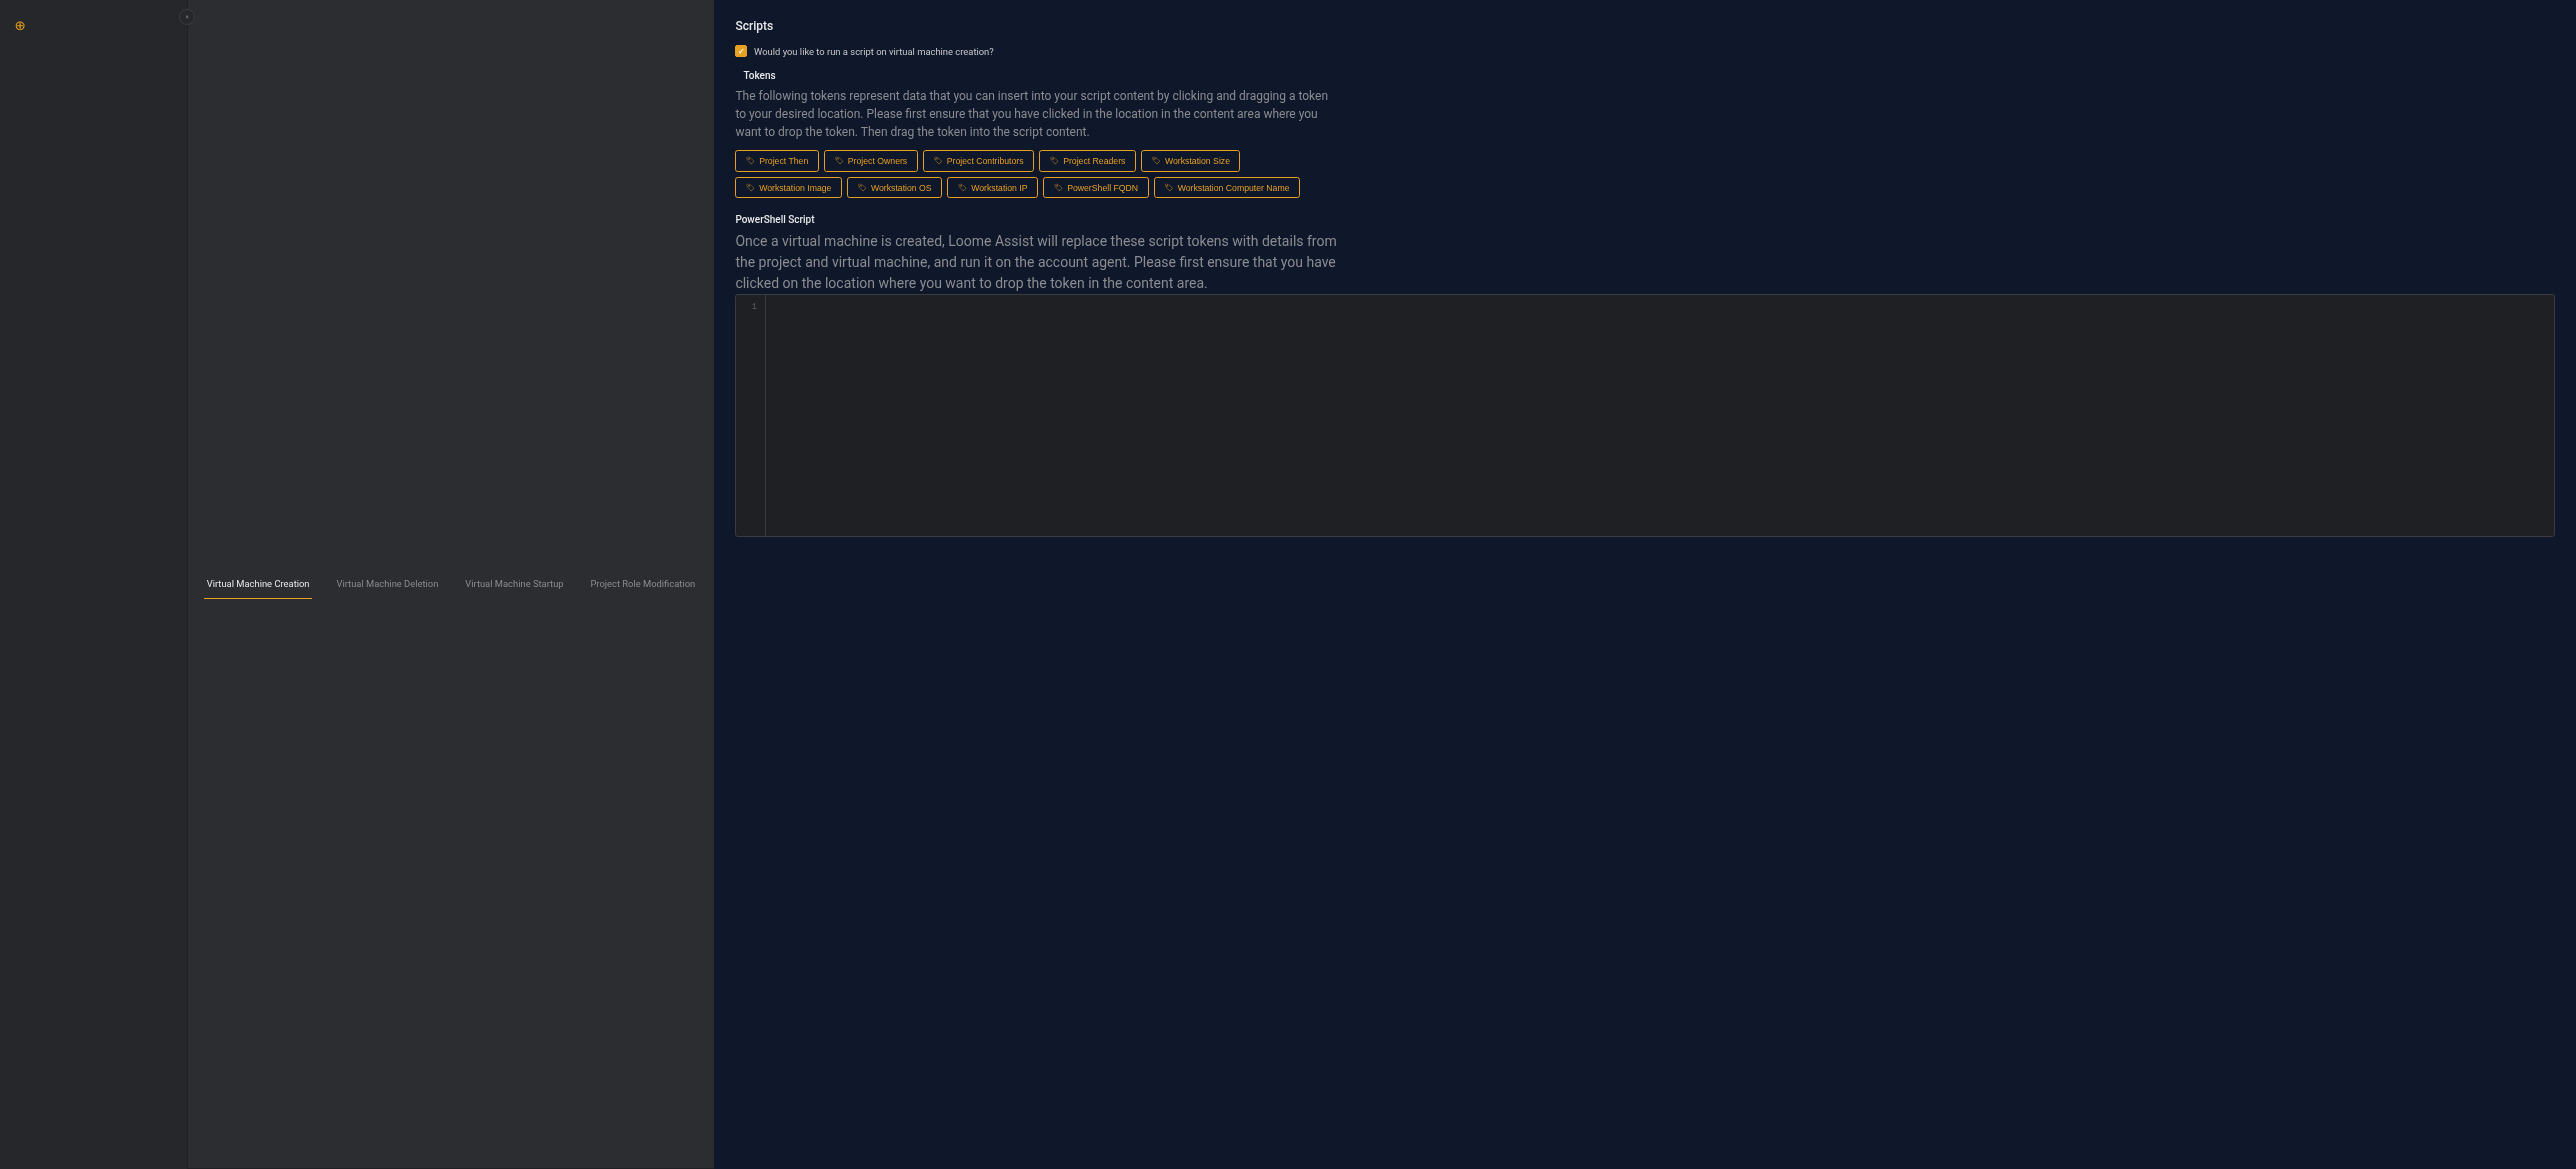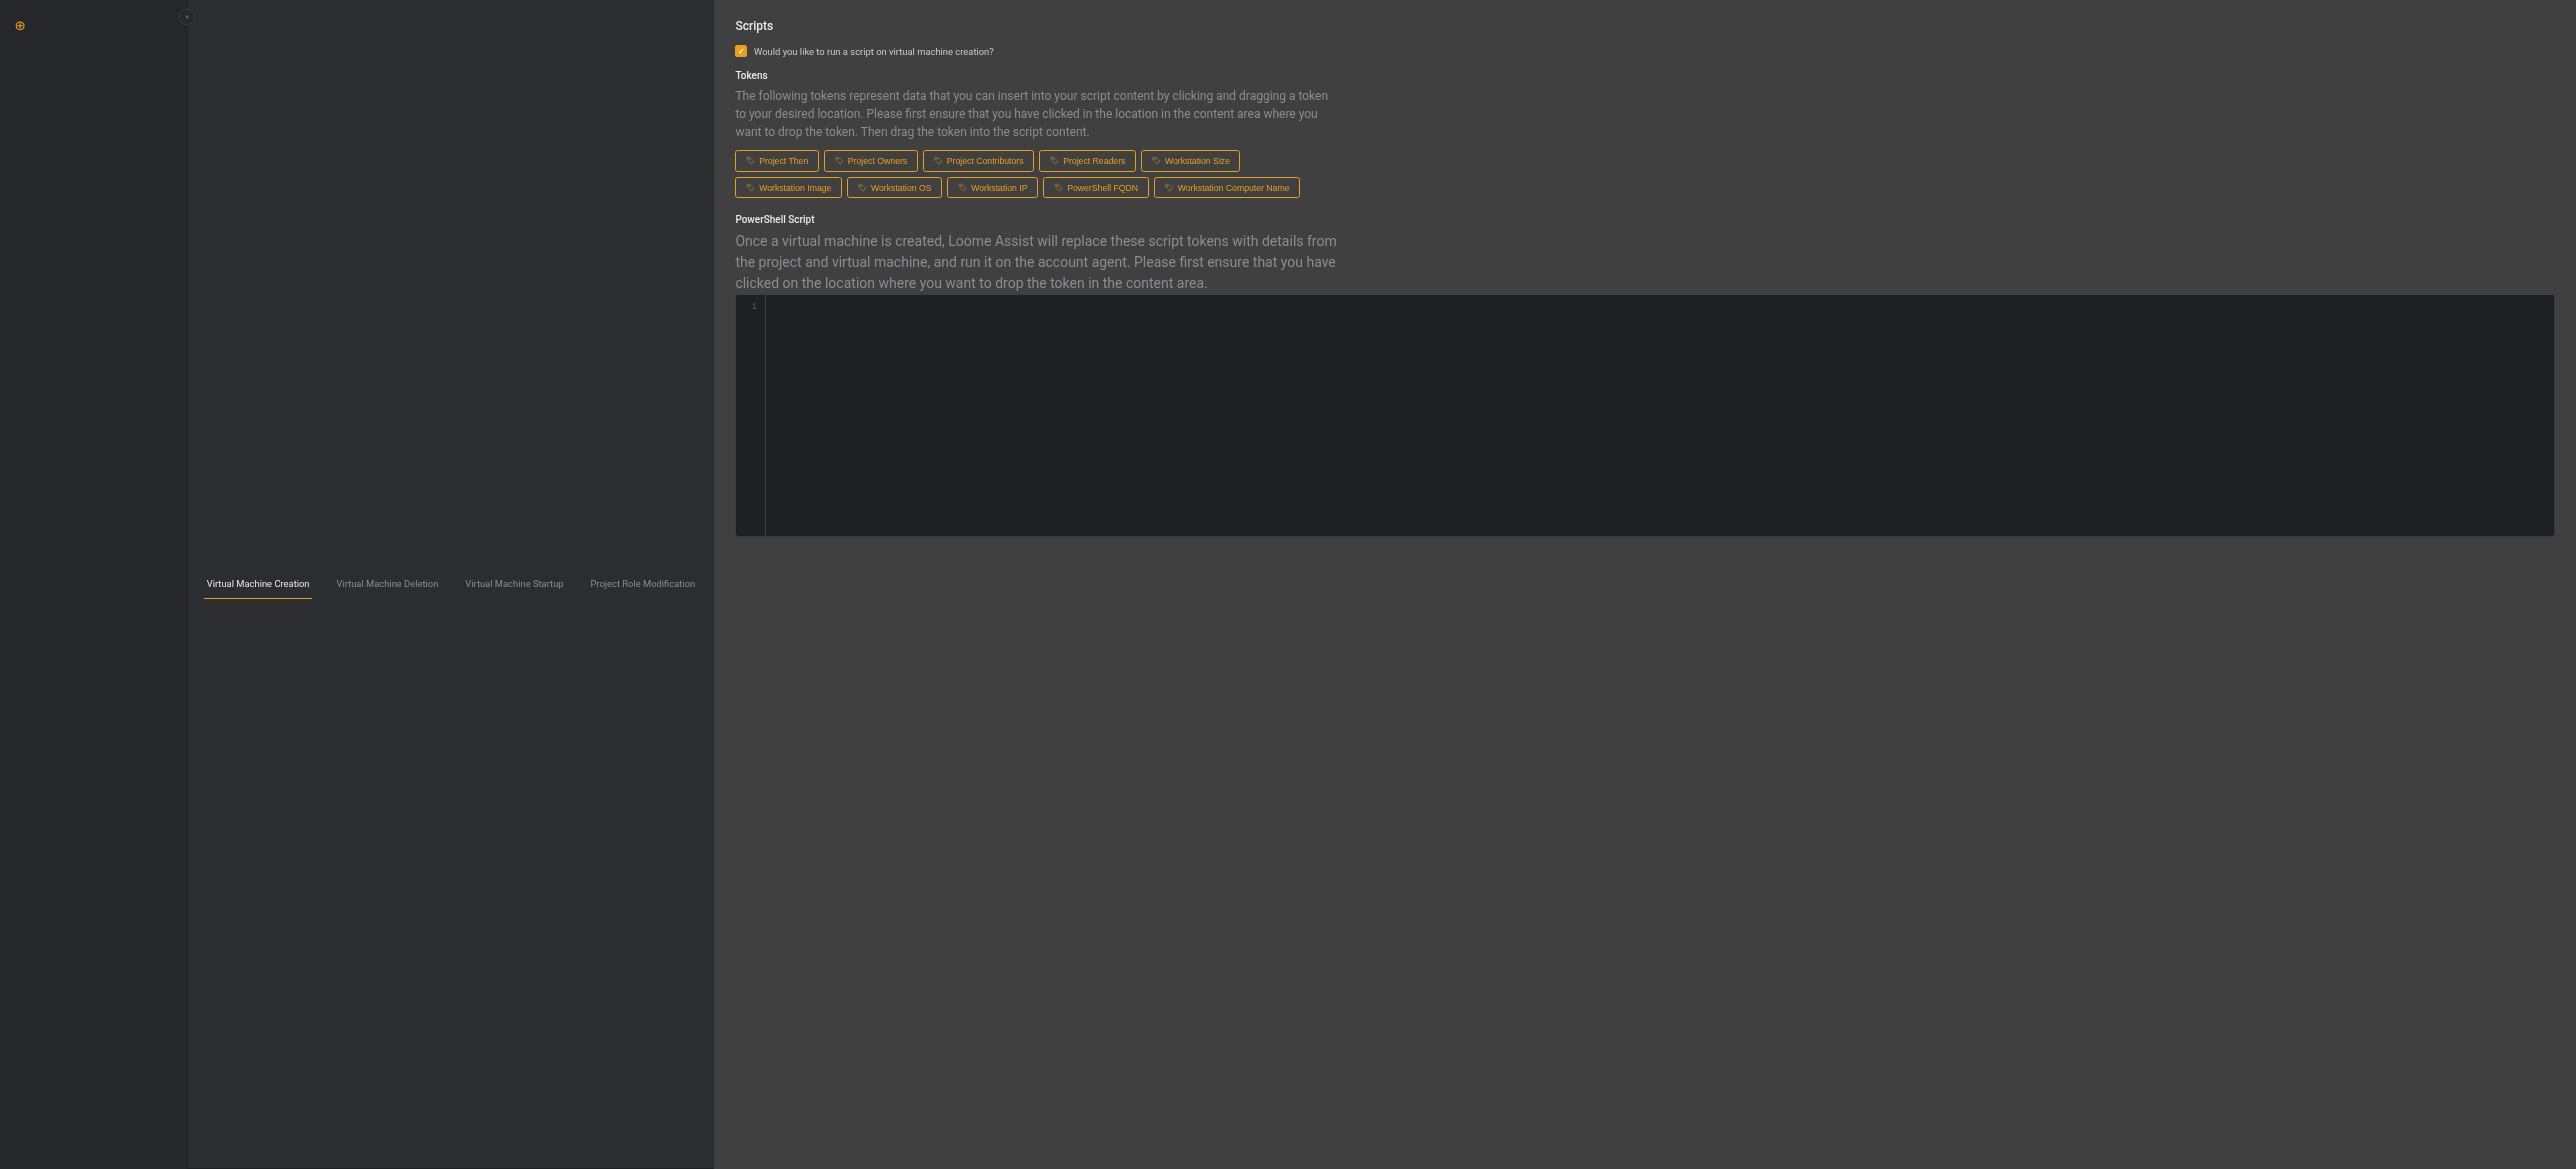--- a/index.html
+++ b/index.html
@@ -95,21 +95,21 @@
     .tab.active {
       color: #e8e9ea;
       border-bottom: 1.3px solid #e8a020;
     }
 
     
     .content {
       flex: 1;
       padding: 19px 21.5px;
       overflow-y: auto;
-      background-color: #404040;
+      background-color: #0f172a;
     }
 
     .section-title {
       font-size: 12px;
       font-weight: 500;
       color: #e8e9ea;
       margin-bottom: 12px;
     }
 
     
@@ -149,20 +149,21 @@
     
     .tokens-section {
       margin-bottom: 16px;
     }
 
     .tokens-title {
       font-size: 10px;
       font-weight: 500;
       color: #e8e9ea;
       margin-bottom: 5.4px;
+      margin-left: 8px;
     }
 
     .tokens-description {
       font-size: 12px;
       color: #8a8c90;
       margin-bottom: 9.4px;
       line-height: 1.5;
       max-width: 604px;
     }
 

